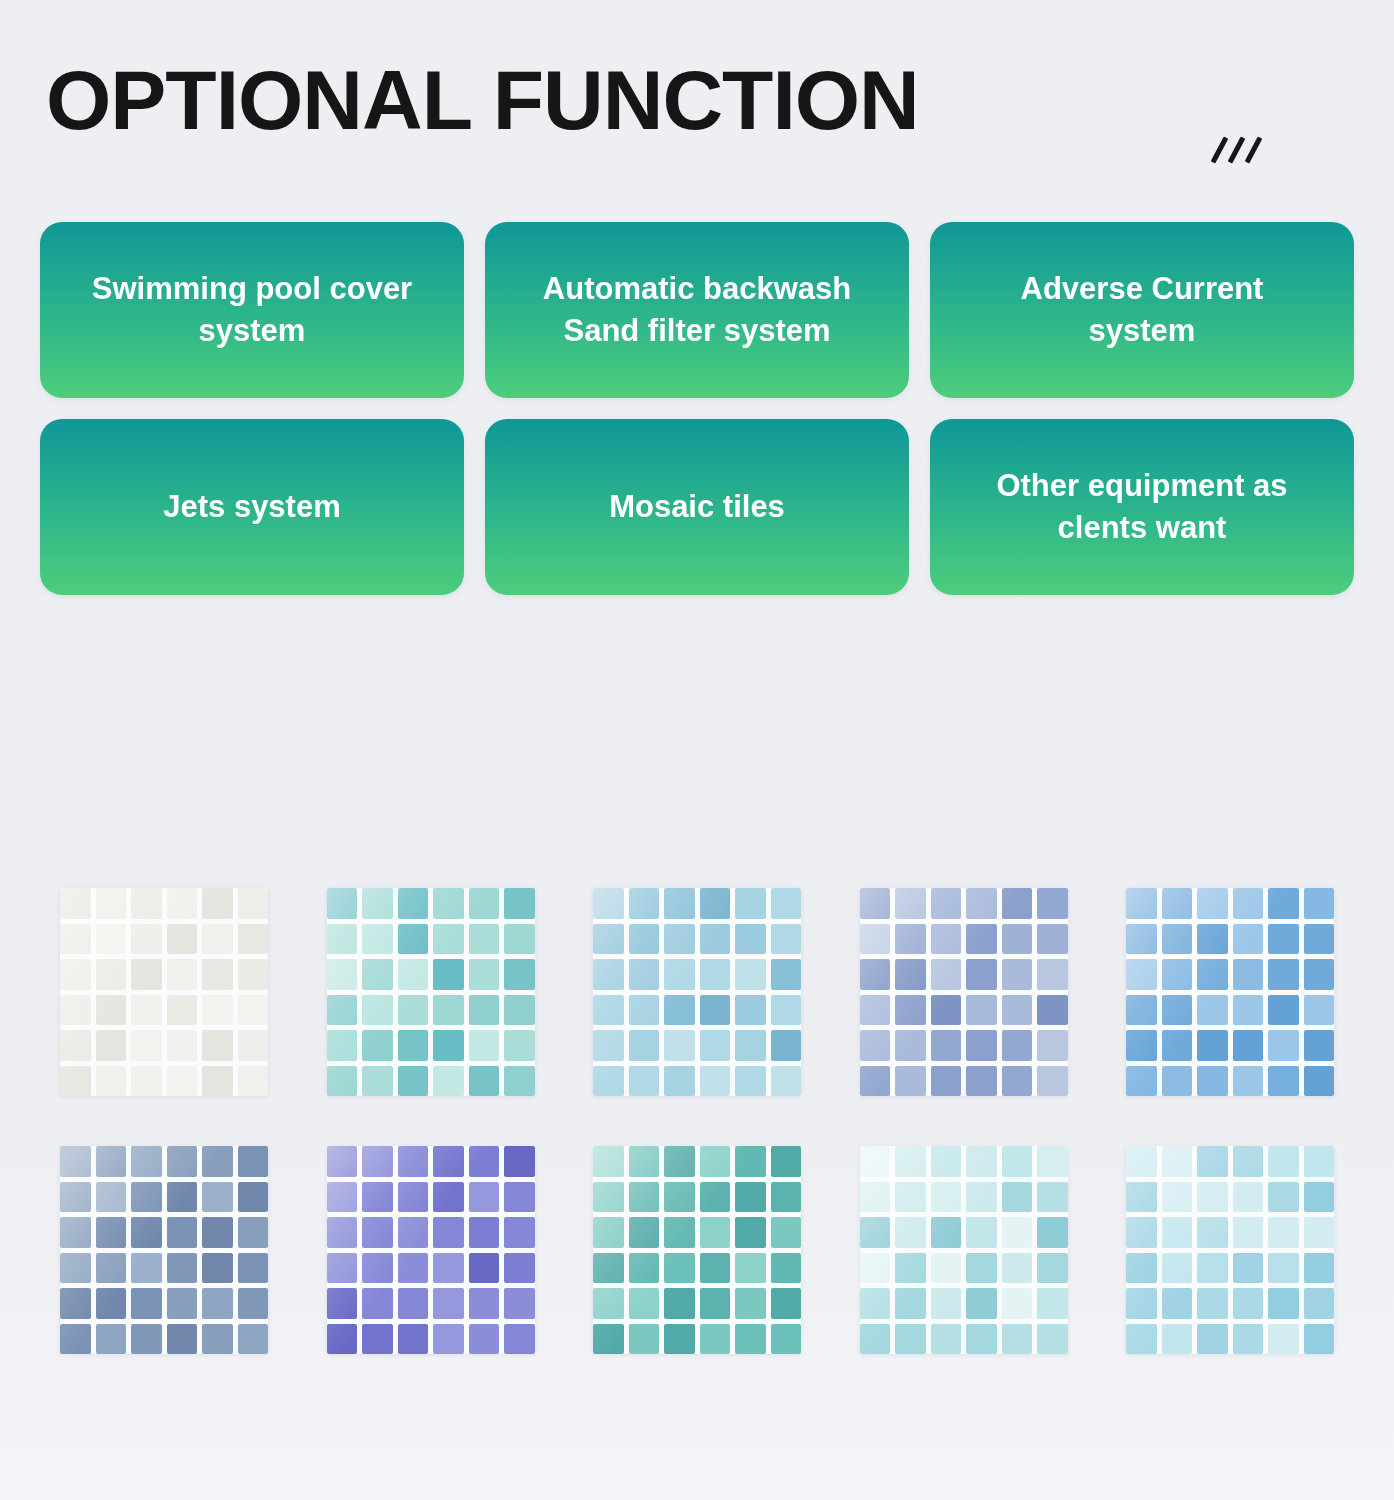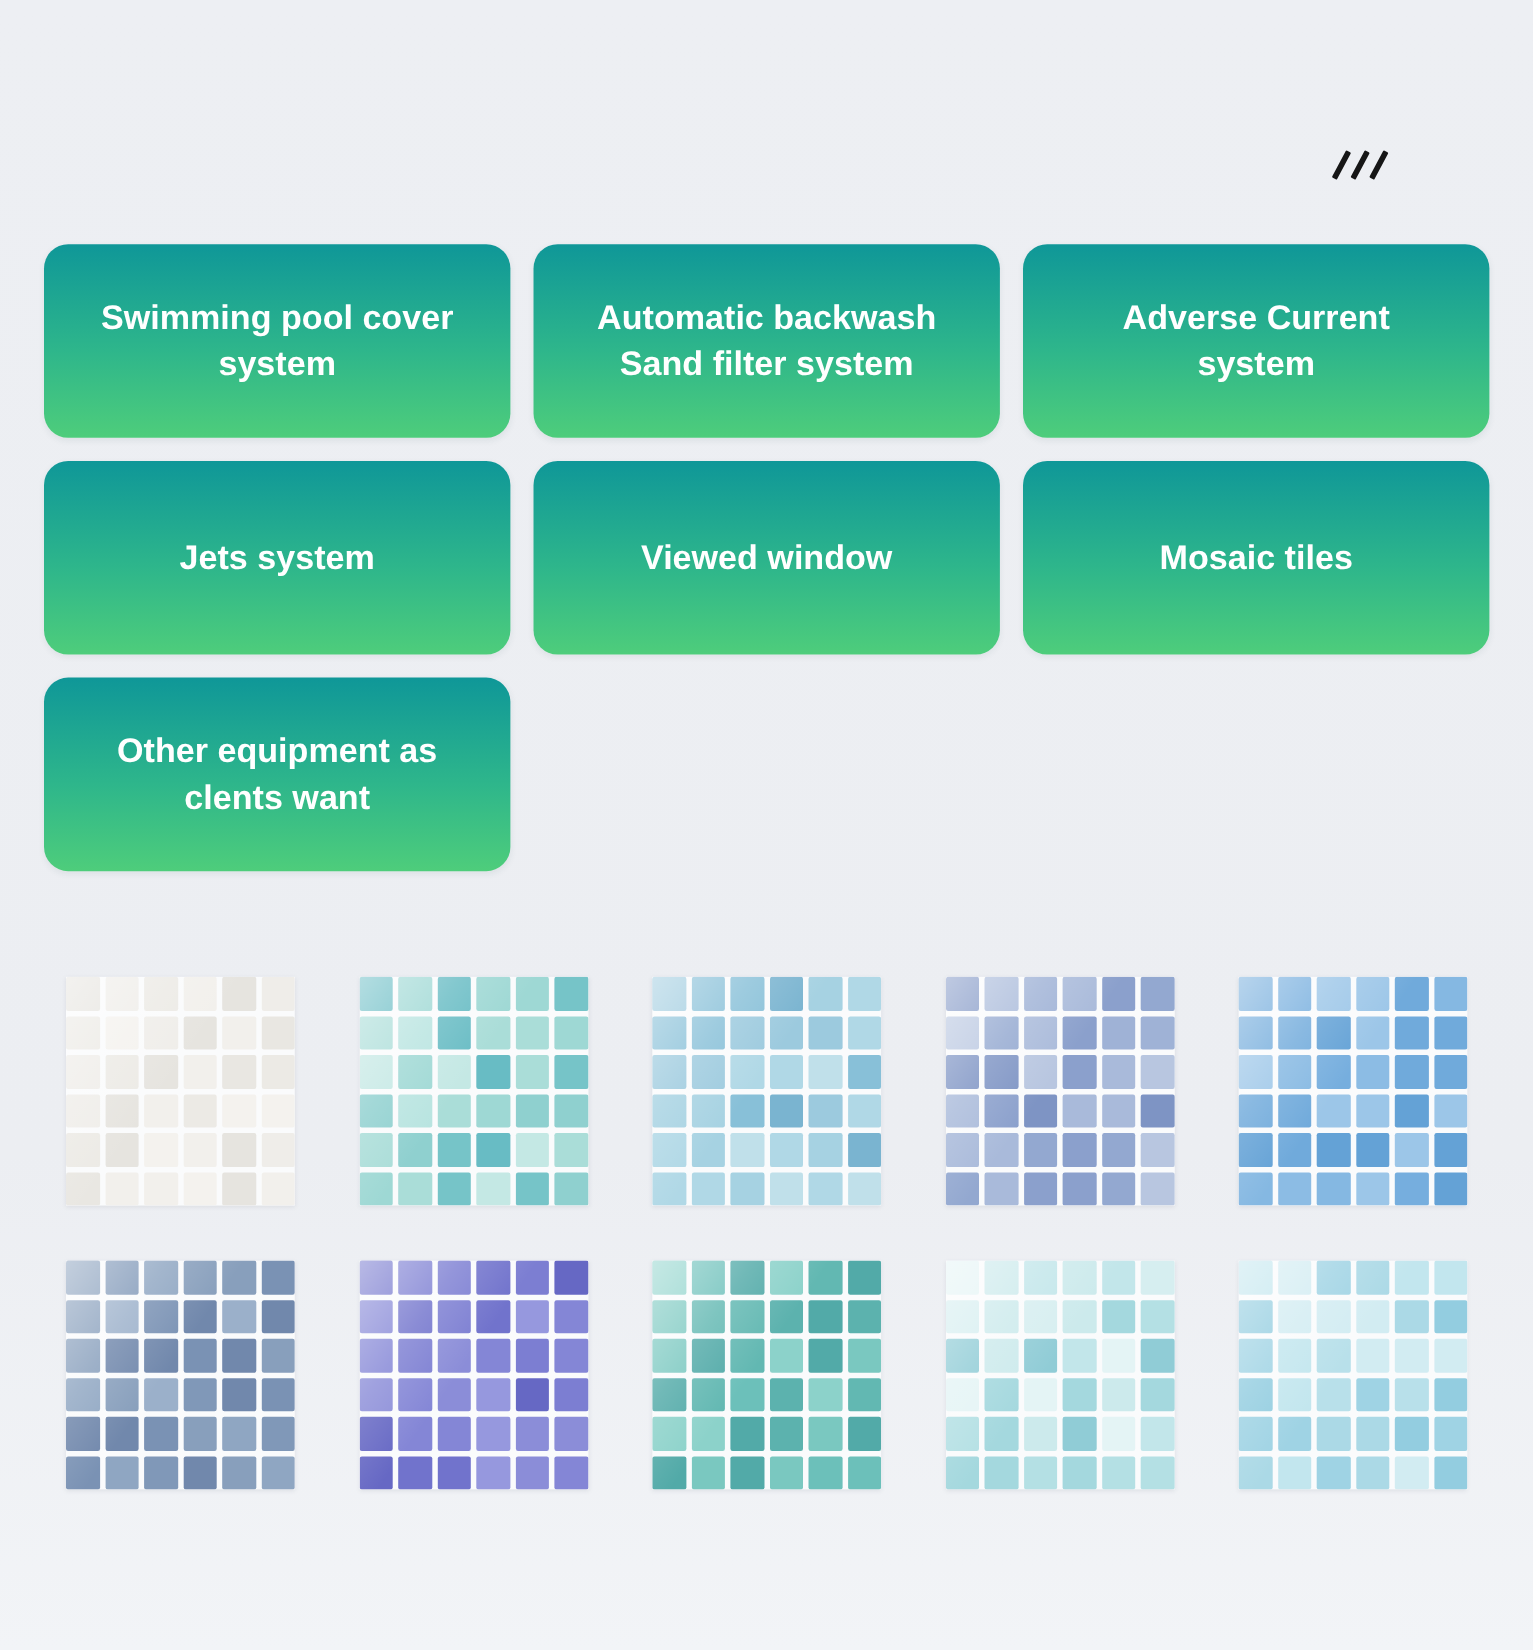--- a/index.html
+++ b/index.html
@@ -105,20 +105,21 @@
       rgba(255,255,255,0.18) 26%,
       rgba(255,255,255,0.0) 46%);
     pointer-events: none;
   }
 </style>
 </head>
 <body>
 
 <div class="page">
 
+  <div class="title">OPTIONAL FUNCTION</div>
 
   <div class="slashes">
     <span class="bar"></span>
     <span class="bar"></span>
     <span class="bar"></span>
   </div>
 
   <div class="cards">
     <div class="card">
       <span>Swimming pool cover system</span>
@@ -126,23 +127,20 @@
     <div class="card">
       <span>Automatic backwash Sand filter system</span>
     </div>
     <div class="card">
       <span>Adverse Current system</span>
     </div>
     <div class="card">
       <span>Jets system</span>
     </div>
     <div class="card">
-      <span>Viewed window</span>
-    </div>
-    <div class="card">
       <span>Mosaic tiles</span>
     </div>
     <div class="card">
       <span>Other equipment as clents want</span>
     </div>
   </div>
 
   <div class="tiles-row row-1">
     <div class="swatch">
         <div class="cell" style="background: rgb(230, 228, 223);"></div>

